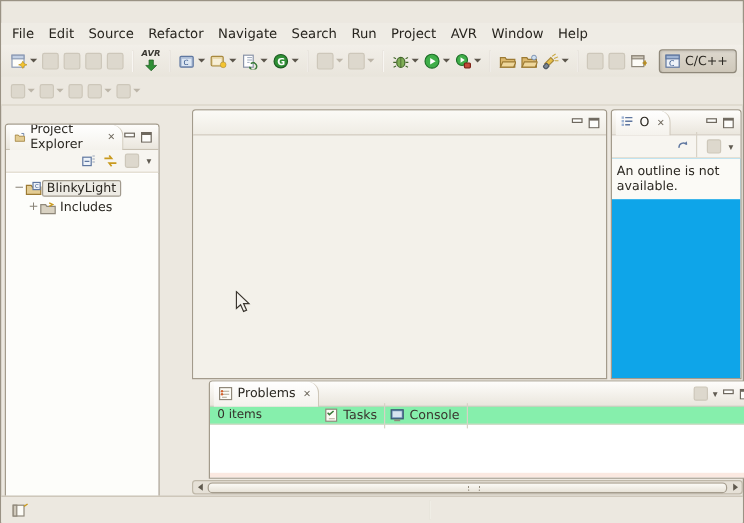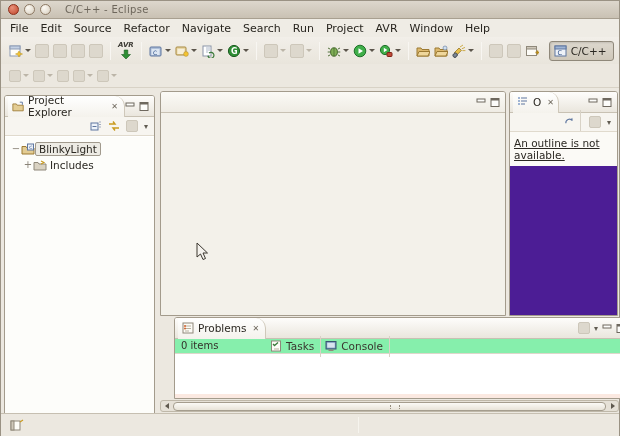--- a/index.html
+++ b/index.html
@@ -65,21 +65,21 @@
   .tree { padding:4px 0 0 6px; font-size:10.5px; }
   .tree-row { display:flex; align-items:center; height:16px; }
   .expander { width:10px; text-align:center; color:#8a8478; font-size:10px; line-height:10px; }
   .tree-label { padding:0 3px; }
   .tree-label.selected { background:#edebe4; border:1px solid #a19a8d; border-radius:2px; }
   .tree-indent { width:12px; }
 
   
   #editor-body { position:absolute; inset:21px 0 0 0; background:#f3f1ea; }
   #outline-msg { padding:5px 4px; font-size:10.5px; color:#2b2822; background:#fbfaf6; }
-  #outline-body { position:absolute; inset:40px 0 0 0; background:#4c1d95;text-decoration:underline; }
+  #outline-body { position:absolute; inset:40px 0 0 0; background:#0ea5e9; }
 
   
   #problems-items-row { height:15px; background:#86efac; border-bottom:1px solid #ddd7cb;
     font-size:10px; padding:1px 0 0 6px; color:#33302a; }
   #problems-header { height:16px; background:linear-gradient(#d8d2c6,#b9b1a1);
     border-bottom:1px solid #a59d8d; position:relative; font-size:10px; color:#2e2b25; }
   #problems-header .col { position:absolute; top:2px; }
   #problems-body { position:absolute; left:0; right:0; top:76px; bottom:0; background:#fbe9e1; }
 
   
@@ -103,26 +103,20 @@
   .icon12 { width:14px; height:14px; }
 
   
   #cursor { position:absolute; left:195px; top:241px; z-index:50; pointer-events:none; }
 </style>
 </head>
 <body>
 
 <div id="win">
 
-  <div id="titlebar">
-    <div class="winbtn close"></div>
-    <div class="winbtn minmax"></div>
-    <div class="winbtn minmax"></div>
-    <span id="title-text">C/C++  -  Eclipse</span>
-  </div>
 
   <div id="menubar">
     <span class="menu-item">File</span>
     <span class="menu-item">Edit</span>
     <span class="menu-item">Source</span>
     <span class="menu-item">Refactor</span>
     <span class="menu-item">Navigate</span>
     <span class="menu-item">Search</span>
     <span class="menu-item">Run</span>
     <span class="menu-item">Project</span>
@@ -301,21 +295,21 @@
     <div class="tbtn disabled">
         <div class="ghost sm"></div>
         <span class="caret"></span>
       </div>
     <div class="tbtn disabled">
         <div class="ghost sm"></div>
         <span class="caret"></span>
       </div>
   </div>
 
-  <div class="panel" id="pe-panel" style="left:3px; top:94px; width:151px; height:319px;">
+  <div class="panel" id="pe-panel" style="left:3px; top:102px; width:129px; height:319px;">
     <div class="vhead">
       <div class="vtab">
         <svg width="13" height="13" viewBox="0 0 14 14">
           <path d="M1 4 h4 l1 1.5 h7 v6.5 h-12 Z" fill="#e3cc93" stroke="#9c7a33"></path>
           <path d="M9 2 l3 0 l0 3" fill="none" stroke="#5f77a0" stroke-width="1.1"></path>
         </svg>
         <span>Project Explorer</span>
         <span class="closex">✕</span>
       </div>
       <div class="mmbox">

